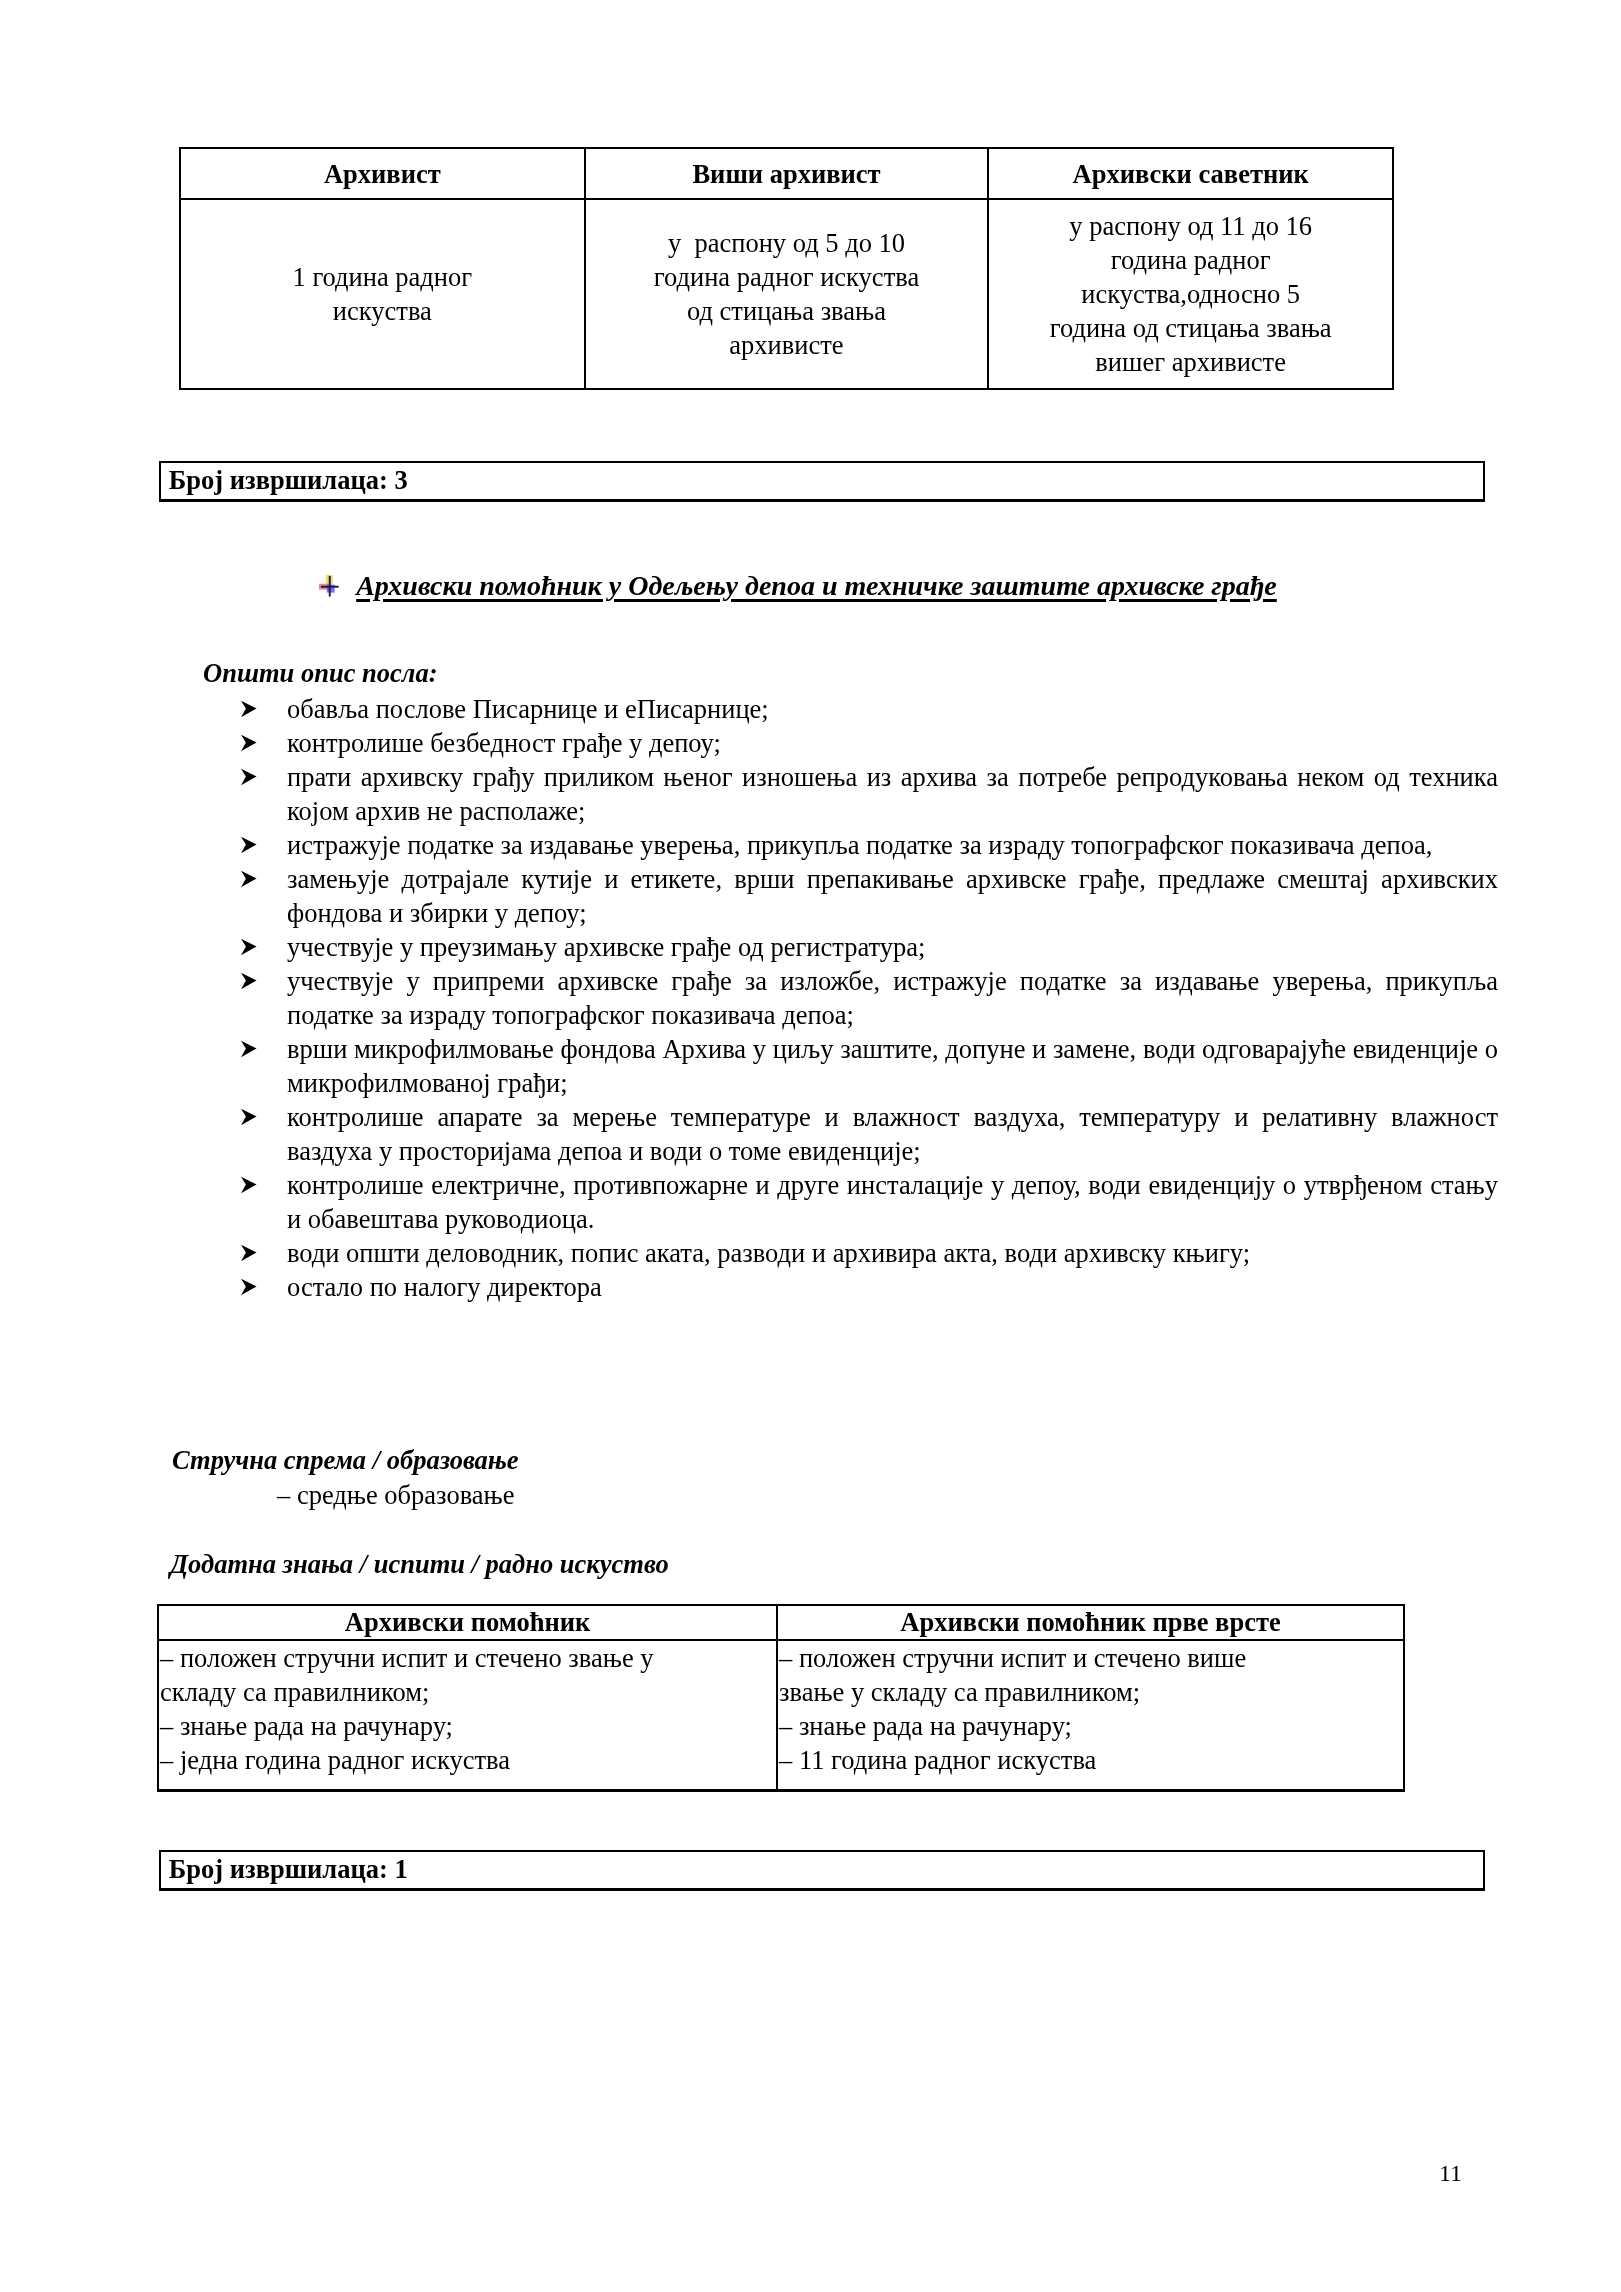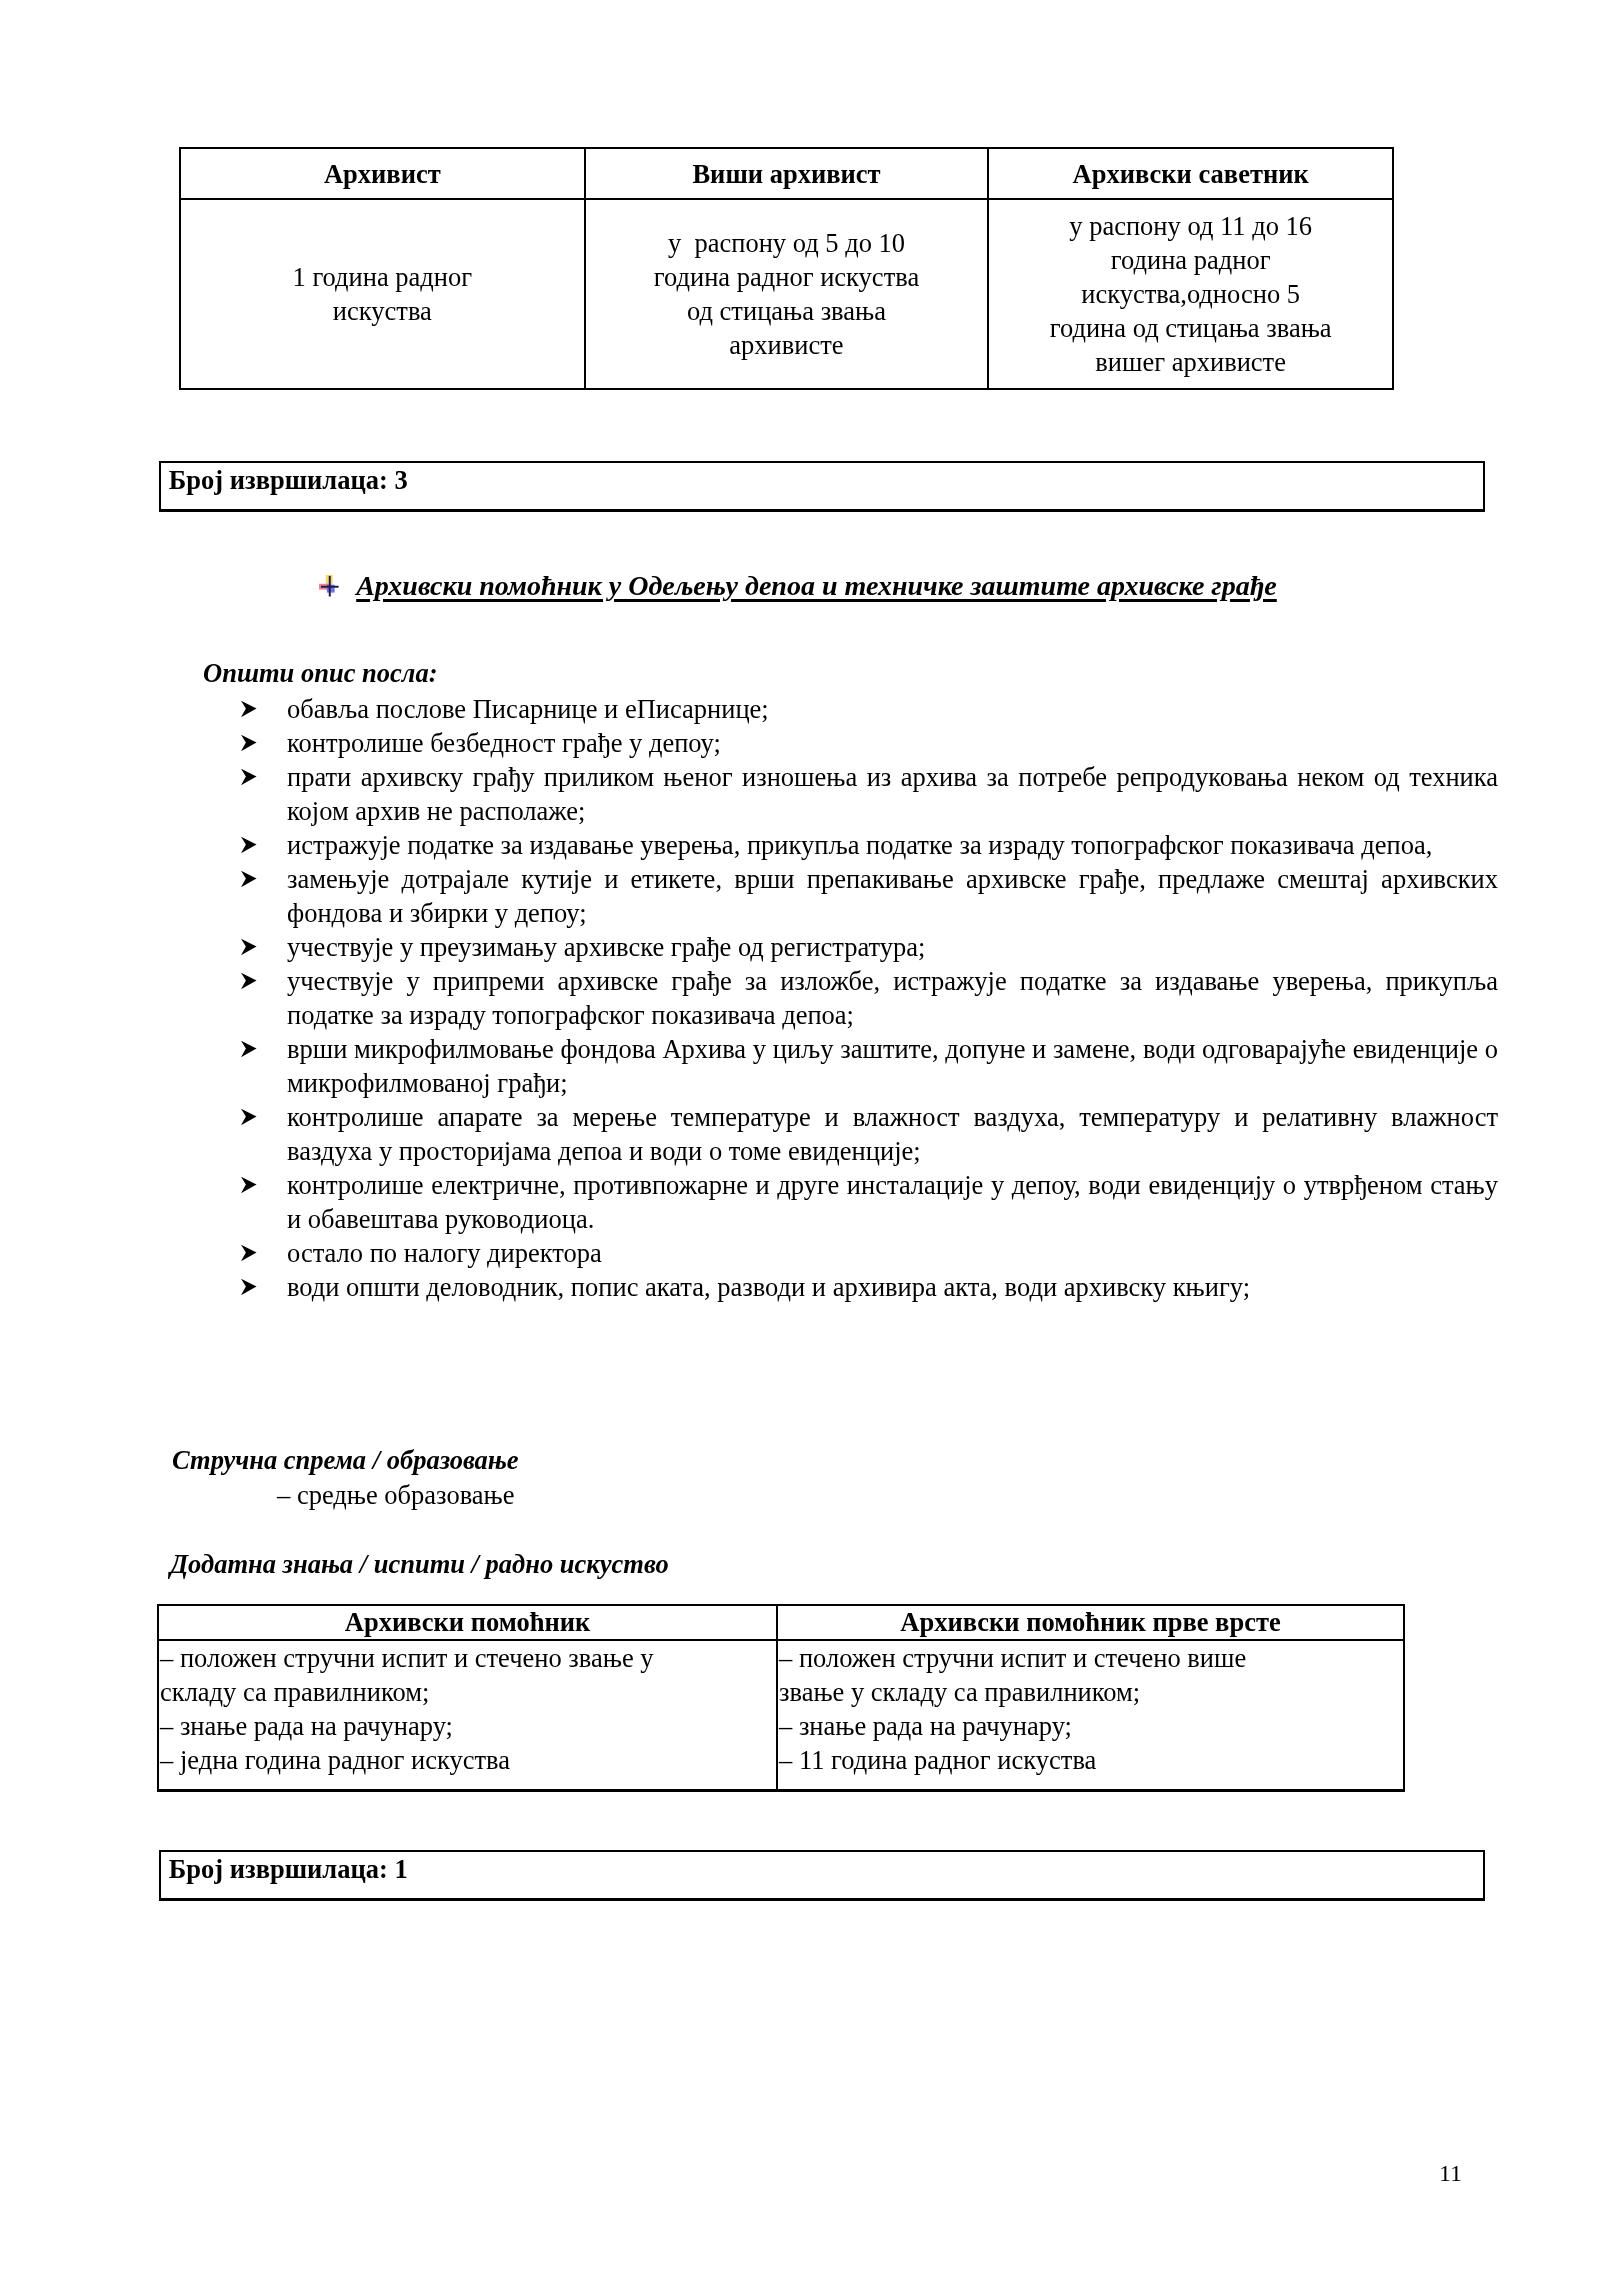--- a/index.html
+++ b/index.html
@@ -12,21 +12,21 @@
   .t1 table { width: 100%; height: 100%; border-collapse: collapse; table-layout: fixed; }
   .t1 td, .t1 th { border: 2px solid #000; text-align: center; vertical-align: middle;
         font-size: 26.5px; line-height: 34px; padding: 0 11.8px; }
   .t1 th { font-weight: bold; height: 49px; border-bottom: 2.9px solid #000; }
   .t1 tr:first-child th { border-top: none; }
   .t1 th:first-child, .t1 td:first-child { border-left: none; }
   .t1 th:last-child, .t1 td:last-child { border-right: none; }
   .t1 tr:last-child td { border-bottom: none; }
 
   
-  .count-box { position: absolute; left: 159px; width: 1326px; height: 51px; box-sizing: border-box;
+  .count-box { position: absolute; left: 159px; width: 1326px; height: 41px; box-sizing: border-box;
         border: 2px solid #000; border-bottom-width: 3.9px; border-right-width: 2.9px;
         font-weight: bold; font-size: 26.5px; line-height: 35px; padding-left: 7.8px; }
 
   
   .section-head { position: absolute; left: 317px; top: 570px; display: flex; align-items: center; }
   .section-head .bullet-icon { width: 25.5px; height: 25.5px; position: relative; margin-right: 13.7px; }
   .section-head .title { font-size: 28px; font-style: italic; font-weight: bold;
         text-decoration: underline; text-underline-offset: 3.9px; text-decoration-thickness: 2.9px; }
 
   .label-it { position: absolute; font-style: italic; font-weight: bold; font-size: 26.5px; }
@@ -129,24 +129,24 @@
           <path d="M3 9 L19 17 L3 26 L8 17 Z" fill="#000"></path>
         </svg></span><span>врши микрофилмовање фондова Архива у циљу заштите, допуне и замене, води одговарајуће евиденције о микрофилмованој грађи;</span></li>
   <li><span class="arrow"><svg width="21.6" height="34" viewBox="0 0 22 35">
           <path d="M3 9 L19 17 L3 26 L8 17 Z" fill="#000"></path>
         </svg></span><span>контролише апарате за мерење температуре и влажност ваздуха, температуру и релативну влажност ваздуха у просторијама депоа и води о томе евиденције;</span></li>
   <li><span class="arrow"><svg width="21.6" height="34" viewBox="0 0 22 35">
           <path d="M3 9 L19 17 L3 26 L8 17 Z" fill="#000"></path>
         </svg></span><span>контролише електричне, противпожарне и друге инсталације у депоу, води евиденцију о утврђеном стању и обавештава руководиоца.</span></li>
   <li><span class="arrow"><svg width="21.6" height="34" viewBox="0 0 22 35">
           <path d="M3 9 L19 17 L3 26 L8 17 Z" fill="#000"></path>
-        </svg></span><span>остало по налогу директора</span></li>
+        </svg></span><span>води општи деловодник, попис аката, разводи и архивира акта, води архивску књигу;</span></li>
   <li><span class="arrow"><svg width="21.6" height="34" viewBox="0 0 22 35">
           <path d="M3 9 L19 17 L3 26 L8 17 Z" fill="#000"></path>
-        </svg></span><span>води општи деловодник, попис аката, разводи и архивира акта, води архивску књигу;</span></li>
+        </svg></span><span>остало по налогу директора</span></li>
 </ul>
 
 <div class="label-it" style="left:172px; top:1445px;">Стручна спрема / образовање</div>
 <div class="edu-line">– средње образовање</div>
 
 <div class="label-it" style="left:170px; top:1549px;">Додатна знања / испити / радно искуство</div>
 
 <div class="t2">
   <table>
     <tbody>

